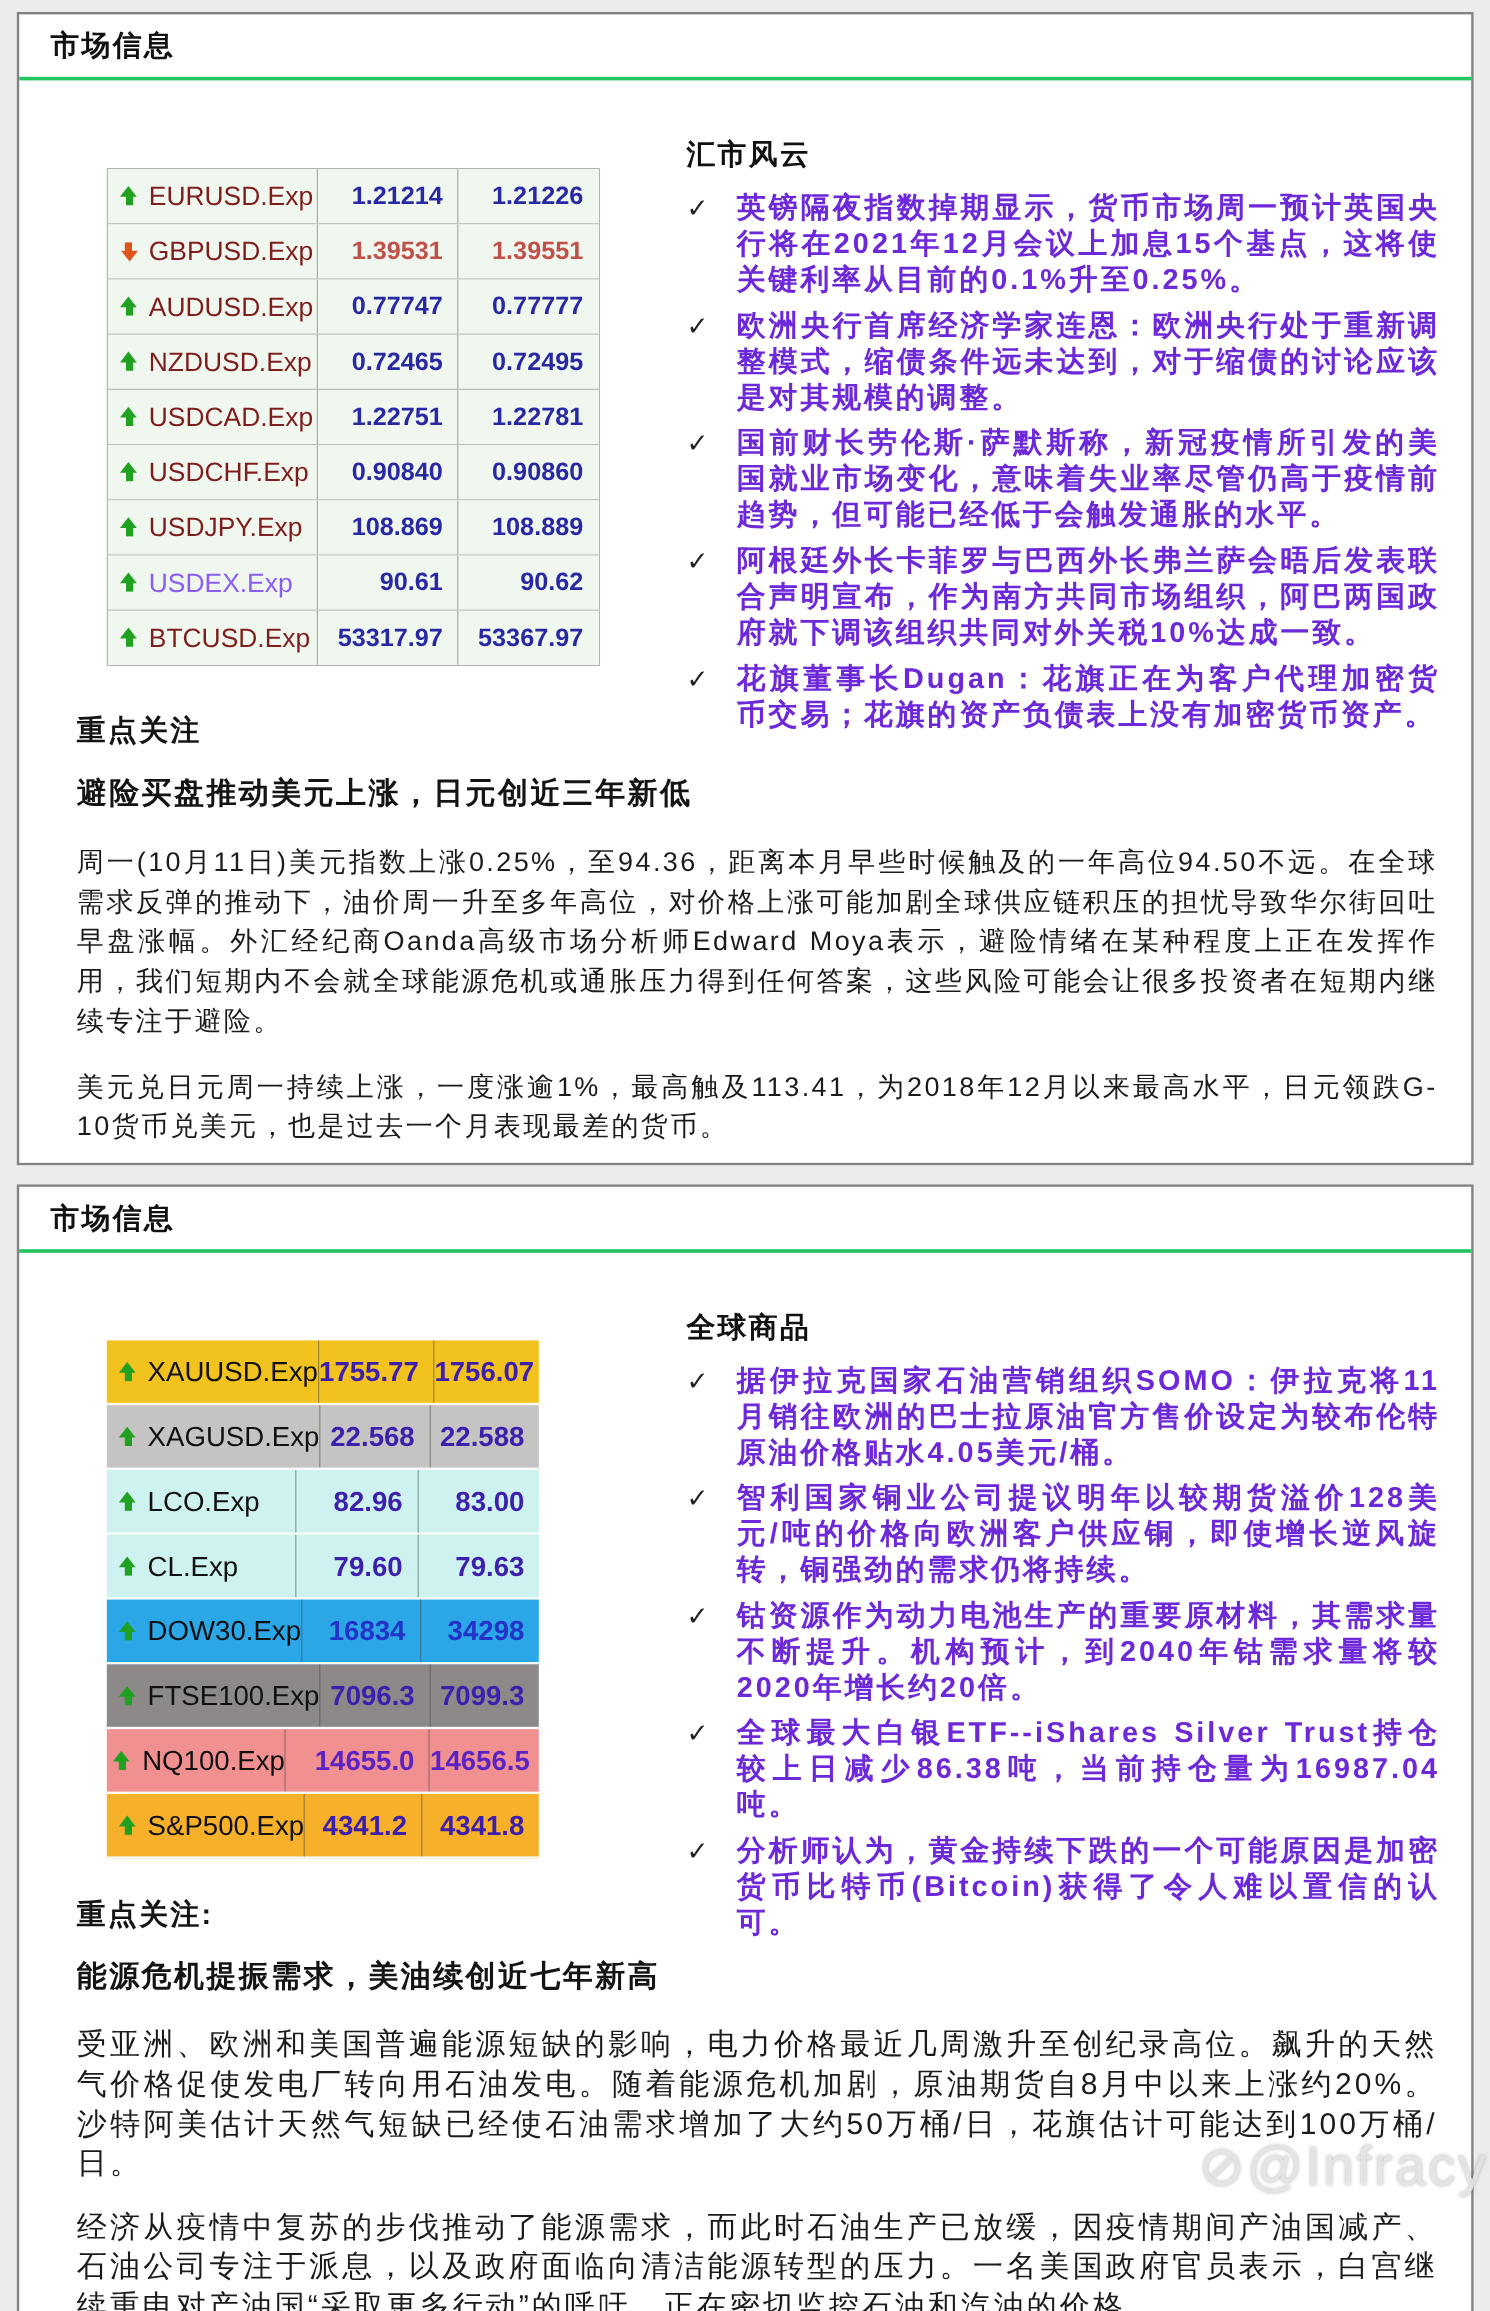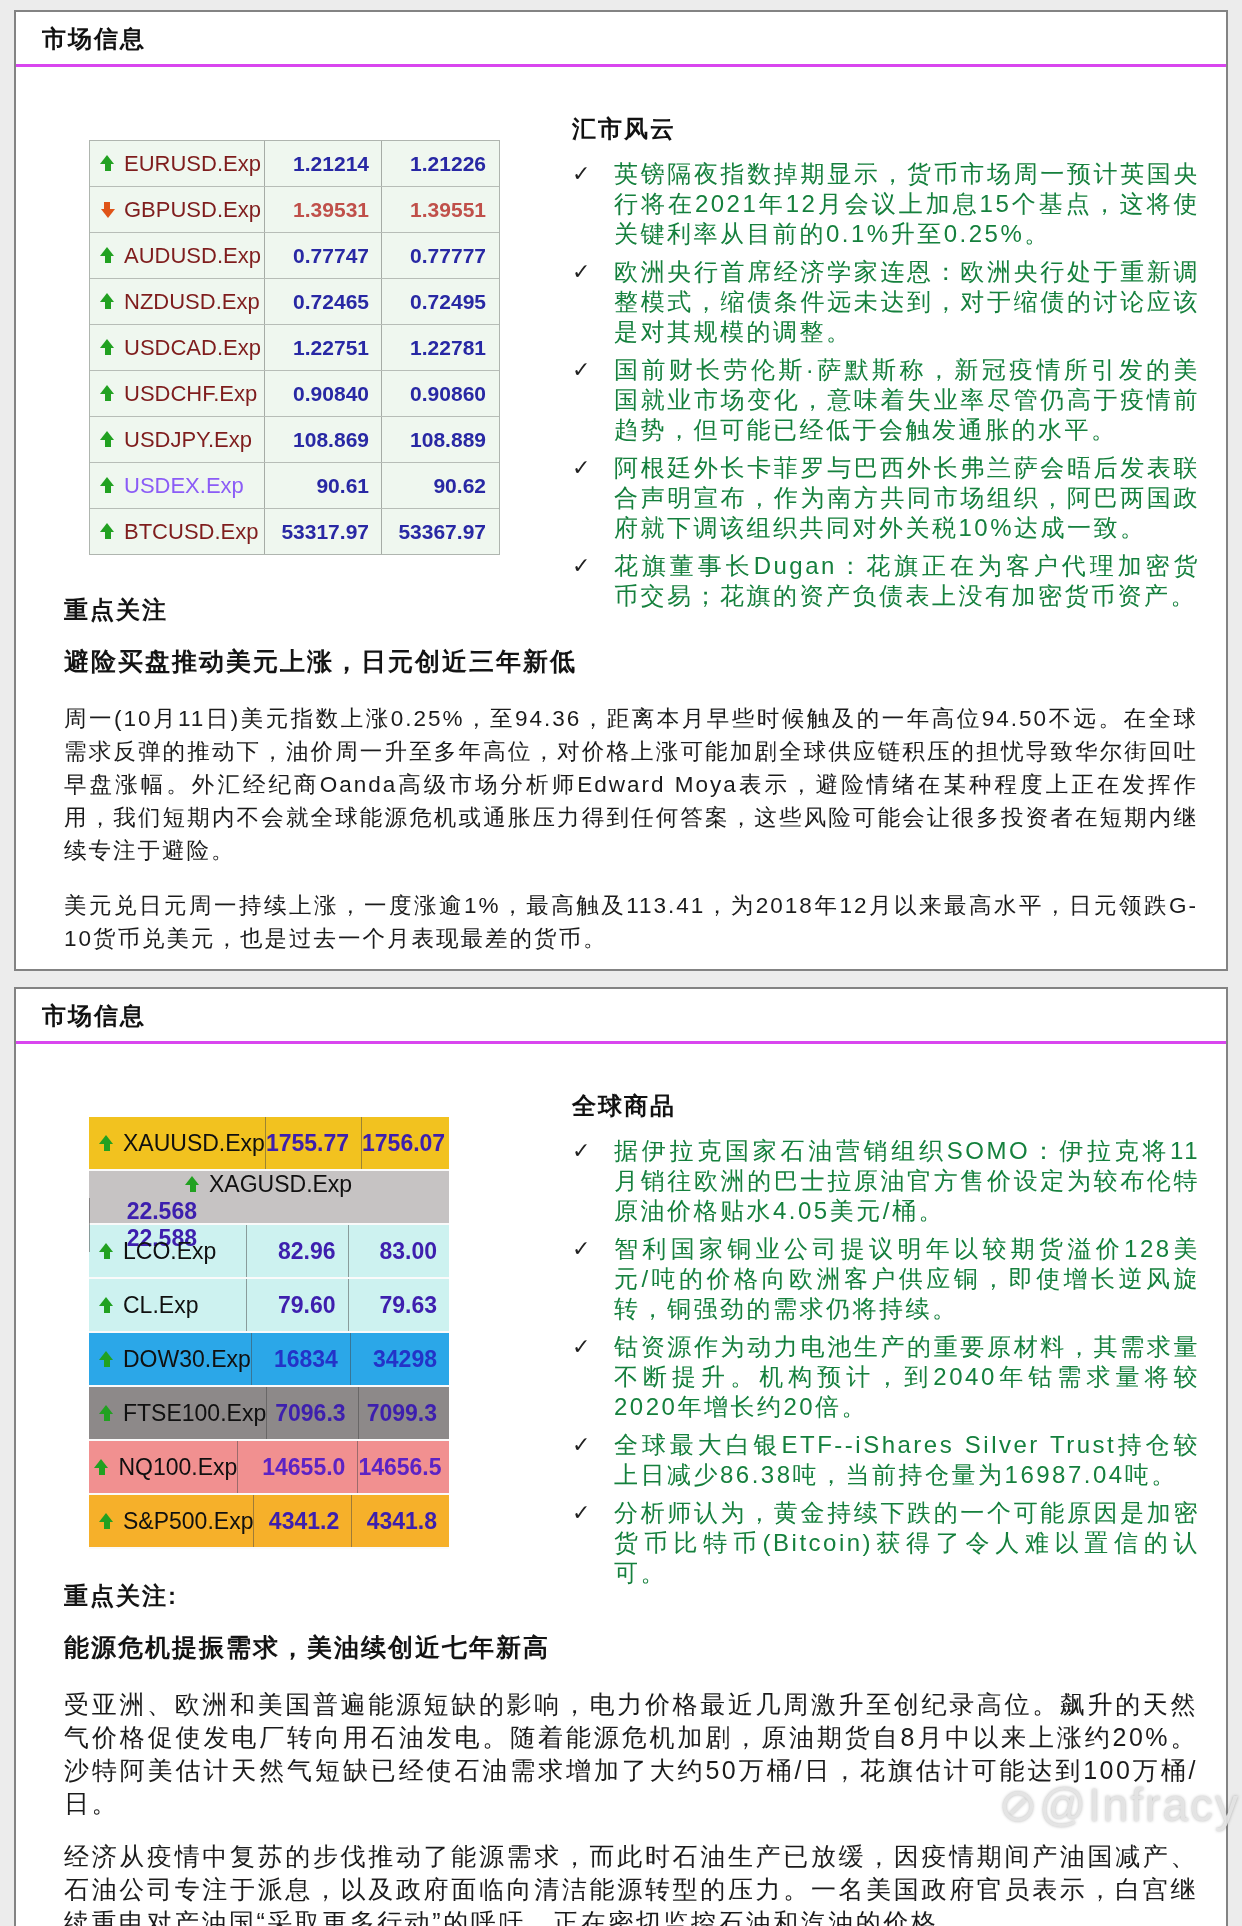--- a/index.html
+++ b/index.html
@@ -4,21 +4,21 @@
 <style>
   html,body{margin:0;padding:0;}
   body{
     width:1242px;height:1926px;overflow:hidden;
     background:#ececec;
     font-family:"Liberation Sans","DejaVu Sans",sans-serif;
     color:#151515;
   }
   .page{position:relative;width:1242px;height:1926px;box-sizing:border-box;padding:10px 14px 0;}
   .panel{background:#ffffff;border:2px solid #838383;margin-bottom:16px;box-sizing:border-box;}
-  .panel-header{padding:14px 26px 12px;border-bottom:3px solid #d946ef;}
+  .panel-header{padding:14px 26px 12px;border-bottom:3px solid #22c55e;}
   .panel-header h1{margin:0;font-size:24px;line-height:26px;font-weight:700;letter-spacing:2px;color:#111;}
   .panel-body{display:flex;padding-top:46px;}
   .col-left{flex:none;width:500px;box-sizing:border-box;padding-left:48px;}
   .col-right{flex:1;box-sizing:border-box;padding:0 26px 0 56px;}
 
   
   .q-table{margin-left:25px;margin-top:27px;border:1px solid #afb5af;width:409px;}
   .q-row{display:flex;align-items:center;}
   .t1 .q-row{background:#eff7ef;border-bottom:1px solid #b7bdb7;height:45px;}
   .t1 .q-row:last-child{border-bottom:none;}
@@ -39,21 +39,21 @@
   .arrow::before{content:"";position:absolute;left:0;top:0;width:0;height:0;
     border-left:7.5px solid transparent;border-right:7.5px solid transparent;border-bottom:9px solid currentColor;}
   .arrow::after{content:"";position:absolute;left:4.5px;top:8px;width:6px;height:8px;background:currentColor;}
   .arrow.up{color:#21a121;}
   .arrow.down{color:#df5418;transform:rotate(180deg);}
 
   
   .news-heading{margin:0 0 14px 0;font-size:24px;font-weight:700;letter-spacing:2px;color:#111;}
   .bullet{display:flex;margin-bottom:8px;}
   .check{flex:none;width:42px;font-size:22px;font-weight:700;color:#222;padding-top:2px;}
-  .btext{margin:0;font-size:24px;font-weight:400;letter-spacing:2.5px;line-height:30px;text-align:justify;color:#15803d;}
+  .btext{margin:0;font-size:24px;font-weight:700;letter-spacing:2.5px;line-height:30px;text-align:justify;color:#6d28d9;}
 
   
   .focus{margin:40px 0 0 0;font-size:24px;line-height:30px;font-weight:700;letter-spacing:2px;color:#141414;}
   .panel2 .focus{margin-top:32px;}
   .headline{margin:20px 0 0 0;font-size:25px;line-height:33px;font-weight:700;letter-spacing:2px;color:#141414;white-space:nowrap;}
 
   
   .paragraphs{margin:0 28px 0 48px;padding-bottom:14px;}
   .paragraphs .para{margin:24px 0 0 0;text-align:justify;color:#1b1b1b;}
   .panel1 .para{font-size:22.5px;line-height:33px;letter-spacing:2px;}
@@ -201,21 +201,21 @@
         <div class="q-table t2">
 
         <div class="q-row" style="background: rgb(242, 194, 31);">
               <div class="q-cell q-name">
                 <span class="arrow up"></span>
                 <span class="q-sym">XAUUSD.Exp</span>
               </div>
               <div class="q-cell q-val">1755.77</div>
               <div class="q-cell q-val">1756.07</div>
             </div>
-            <div class="q-row" style="background: rgb(198, 195, 195); flex-direction: column;">
+            <div class="q-row" style="background: rgb(198, 195, 195);">
               <div class="q-cell q-name">
                 <span class="arrow up"></span>
                 <span class="q-sym">XAGUSD.Exp</span>
               </div>
               <div class="q-cell q-val">22.568</div>
               <div class="q-cell q-val">22.588</div>
             </div>
             <div class="q-row" style="background: rgb(205, 242, 240);">
               <div class="q-cell q-name">
                 <span class="arrow up"></span>

